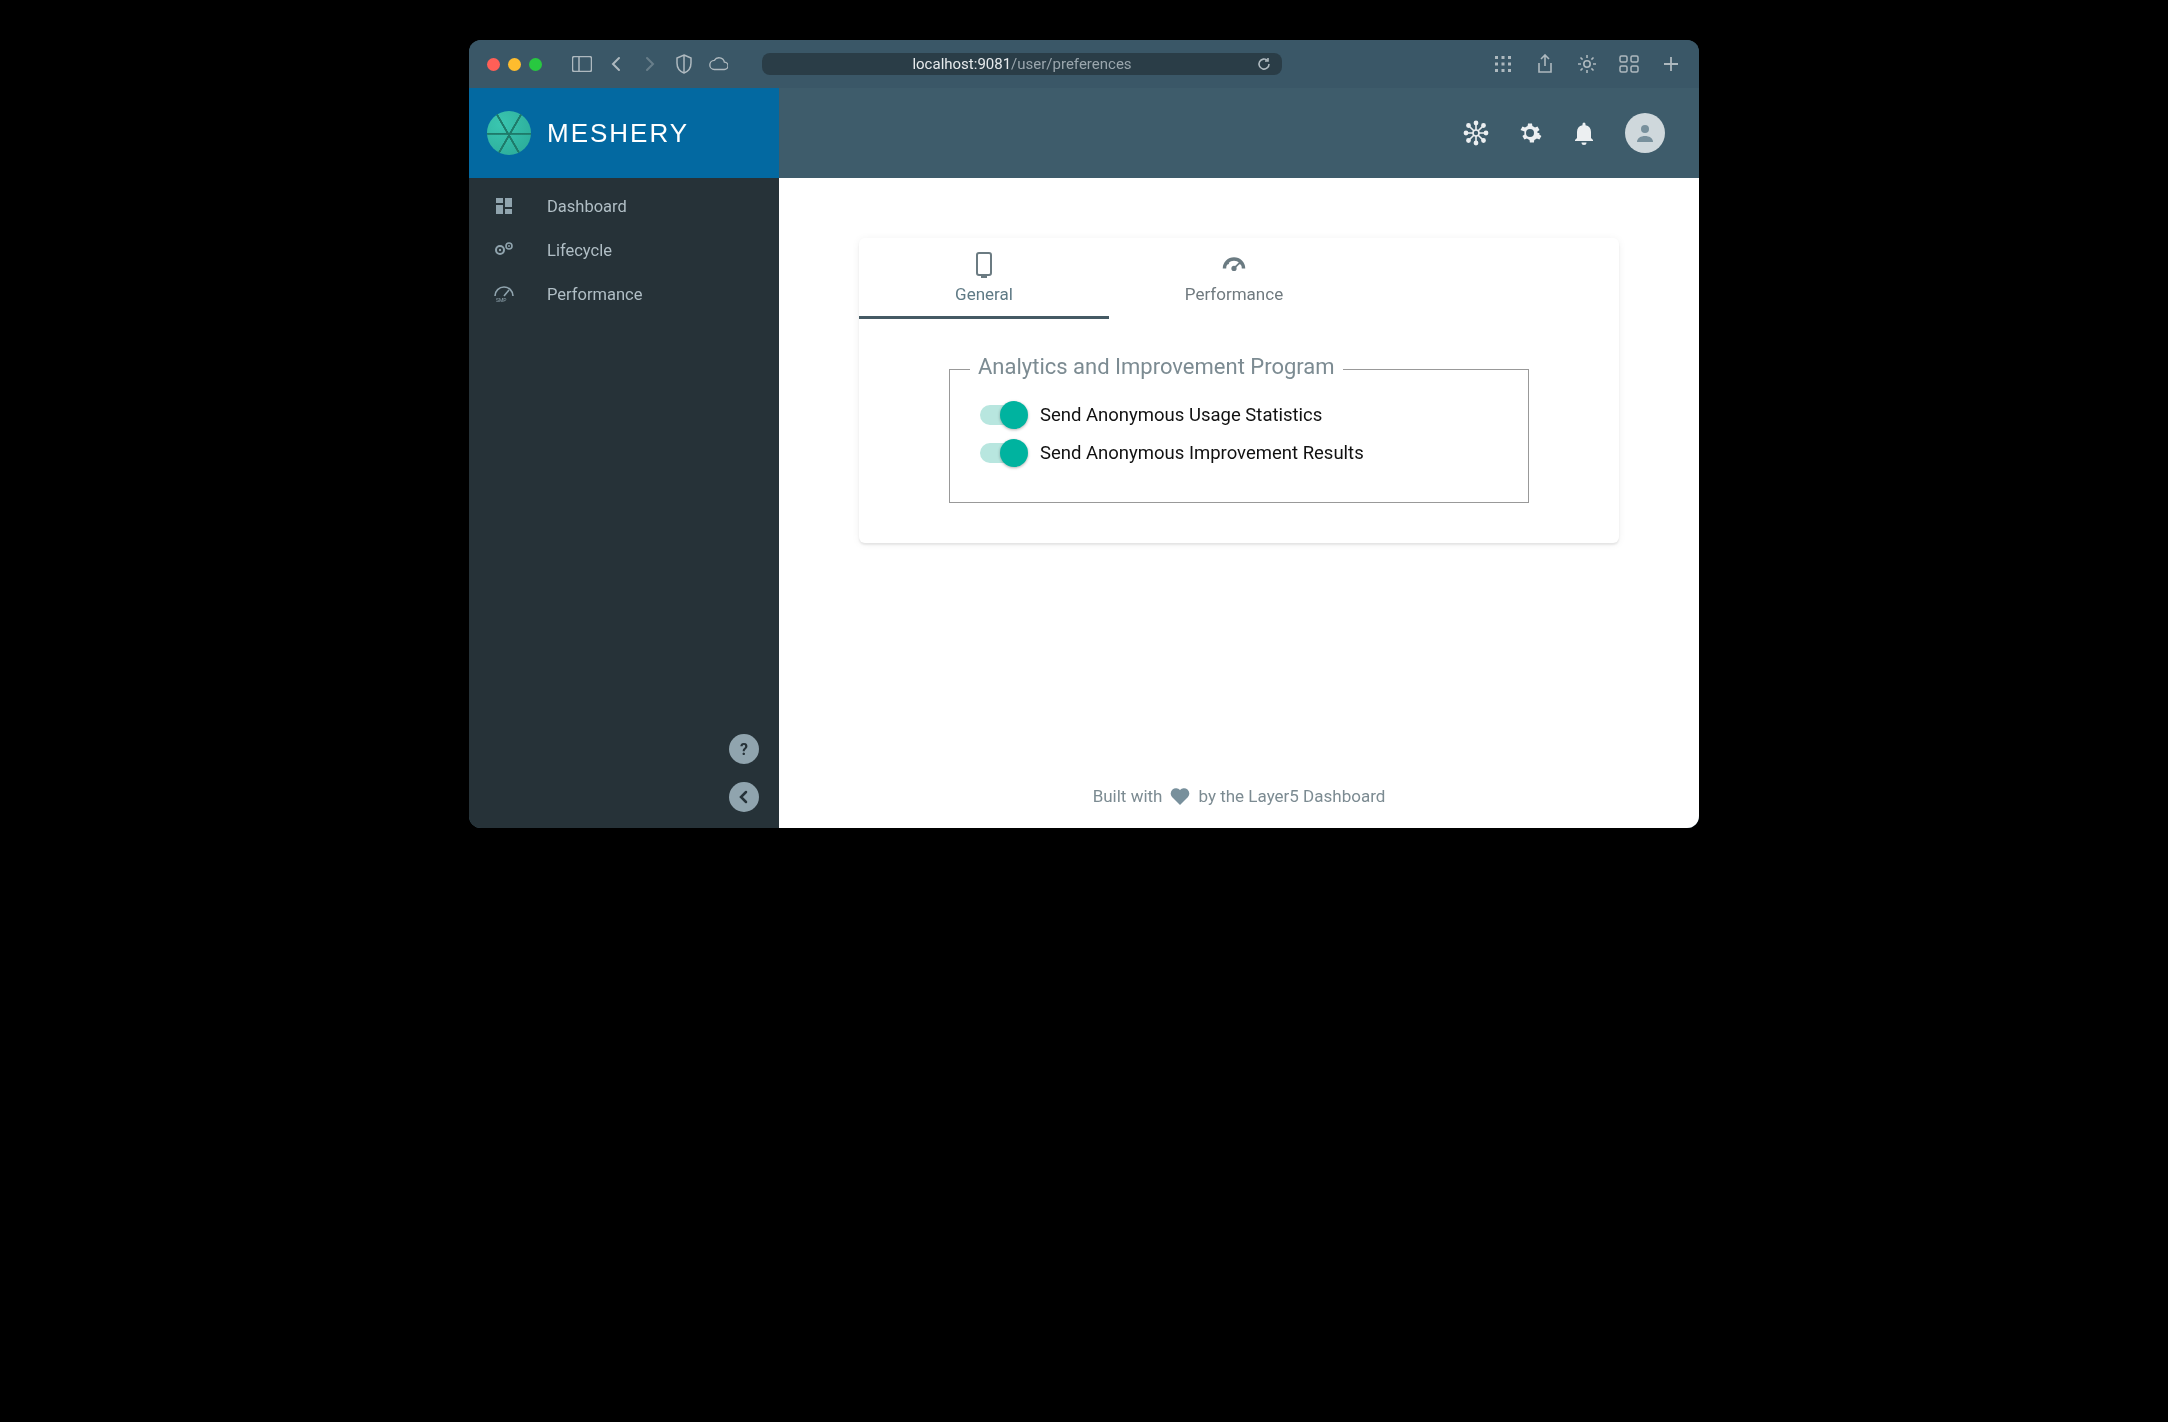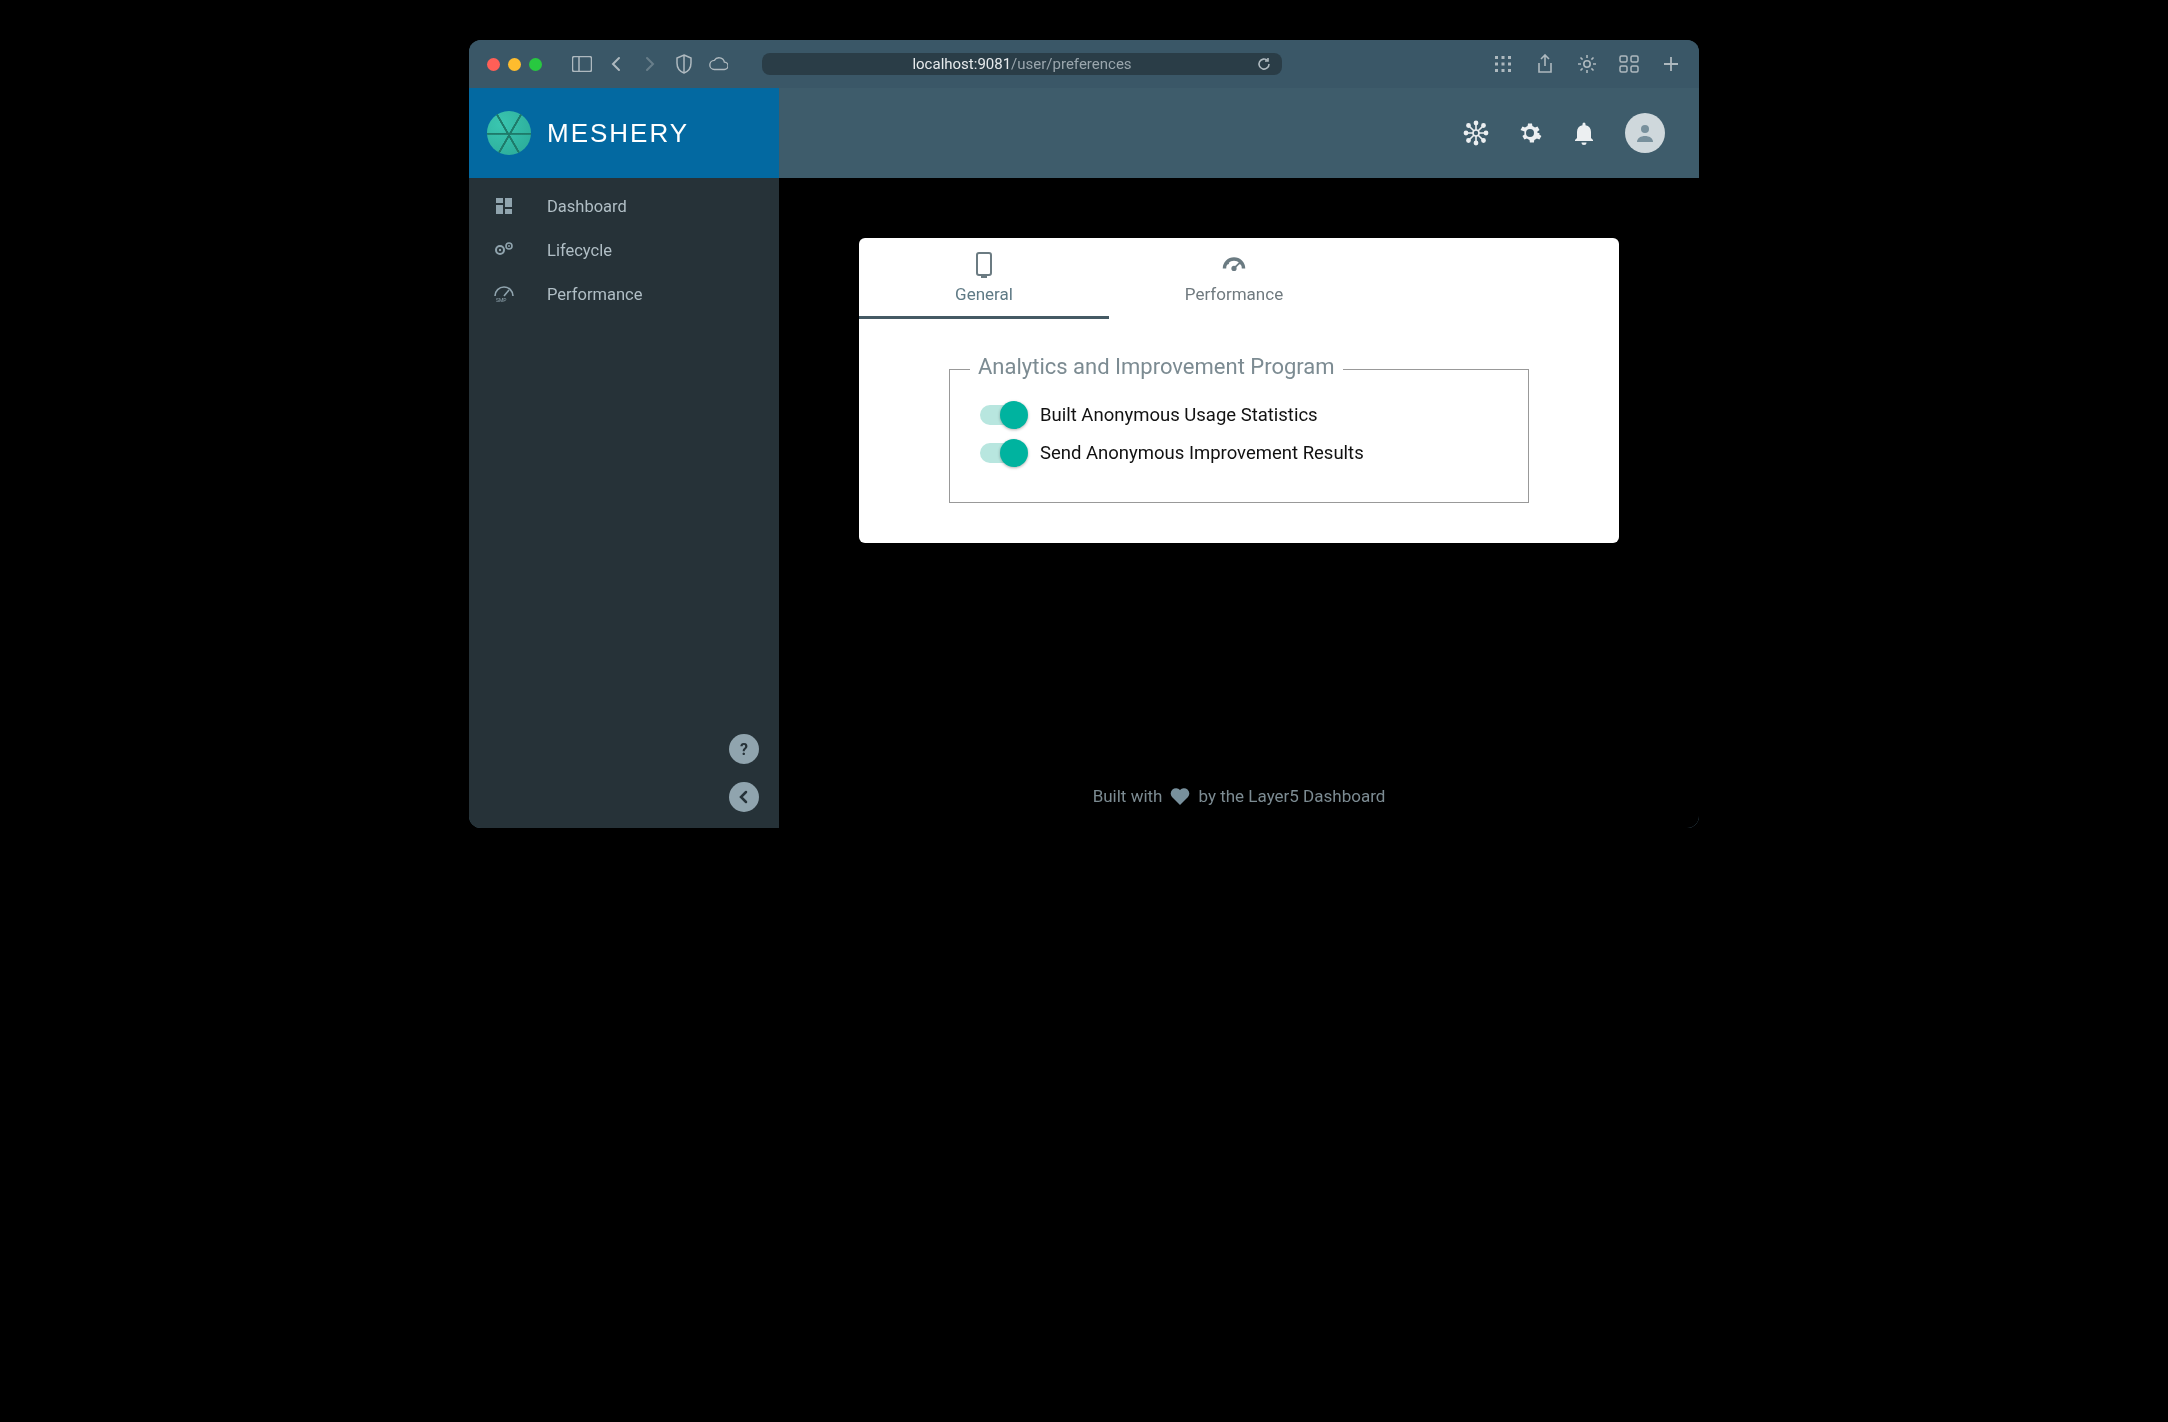--- a/index.html
+++ b/index.html
@@ -118,21 +118,21 @@
   }
   .tb-icon {
     color:#eceff1; width:26px; height:26px; display:flex; align-items:center; justify-content:center; cursor:pointer;
   }
   .avatar {
     width:40px; height:40px; border-radius:50%; background:#cfd8dc;
     display:flex; align-items:center; justify-content:center; color:#78909c; cursor:pointer;
   }
 
   .content {
-    flex:1; background:#000000; padding: 60px 80px 0; display:flex; flex-direction:column;
+    flex:1; background:#ffffff; padding: 60px 80px 0; display:flex; flex-direction:column;
   }
   .card {
     background:#fff; border-radius:6px;
     box-shadow: 0 2px 2px rgba(0,0,0,0.08), 0 1px 8px rgba(0,0,0,0.06);
     padding: 0 0 40px;
   }
   .tabs {
     display:flex;
   }
   .tab {
@@ -411,21 +411,21 @@
             </div>
           </div>
 
           <div class="fieldset">
             <div class="legend">Analytics and Improvement Program</div>
 
             <div class="toggle-row">
               <div class="switch">
                   <div class="knob"></div>
                 </div>
-              <span>Built Anonymous Usage Statistics</span>
+              <span>Send Anonymous Usage Statistics</span>
             </div>
             <div class="toggle-row">
               <div class="switch">
                   <div class="knob"></div>
                 </div>
               <span>Send Anonymous Improvement Results</span>
             </div>
           </div>
         </div>
 

